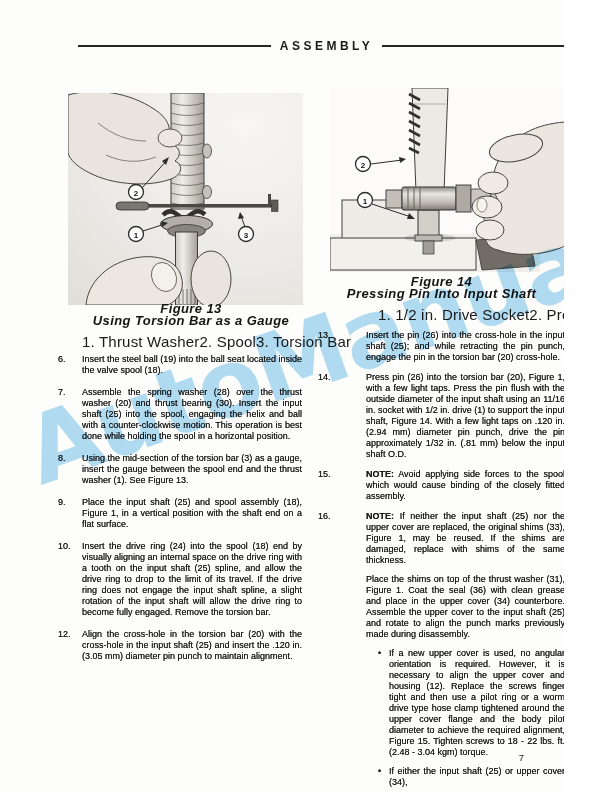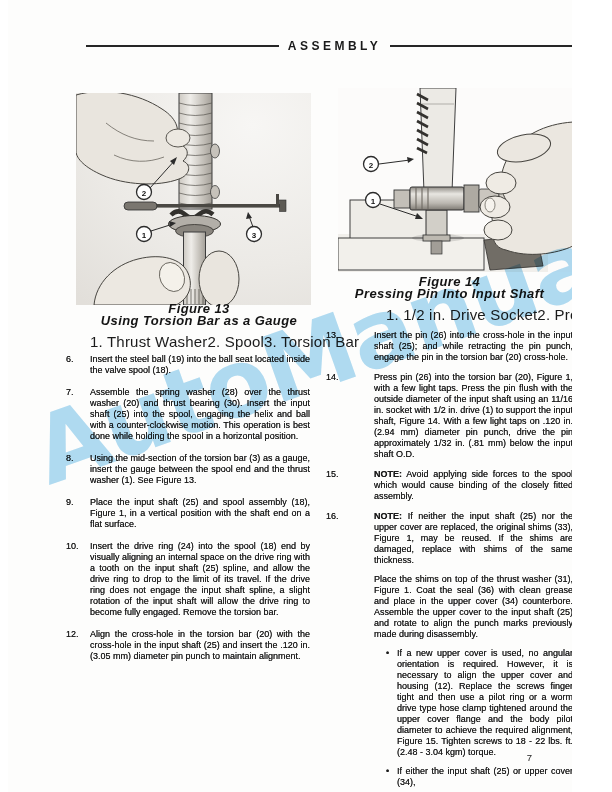--- a/index.html
+++ b/index.html
@@ -1,17 +1,17 @@
 <!DOCTYPE html>
 <html><head>
 <meta charset="utf-8">
 <style>
   html,body{margin:0;padding:0;background:#ffffff;}
   .page{position:relative;width:564px;height:792px;background:#fdfdfc;overflow:hidden;
-        font-family:"Liberation Sans",sans-serif;color:#1b1b1b;margin-left:8px;}
+        font-family:"Liberation Sans",sans-serif;color:#1b1b1b;}
   .page *{box-sizing:border-box;}
 
   
   .header{position:absolute;left:78px;top:39px;width:497px;display:flex;align-items:center;gap:9px;}
   .header .rule{flex:1;height:2px;background:#262626;}
   .header .title{font-size:12px;font-weight:bold;letter-spacing:3.5px;color:#1a1a1a;white-space:nowrap;}
 
   
   .fig{position:absolute;}
   .caption{position:absolute;text-align:center;font-size:13px;font-weight:bold;font-style:italic;

